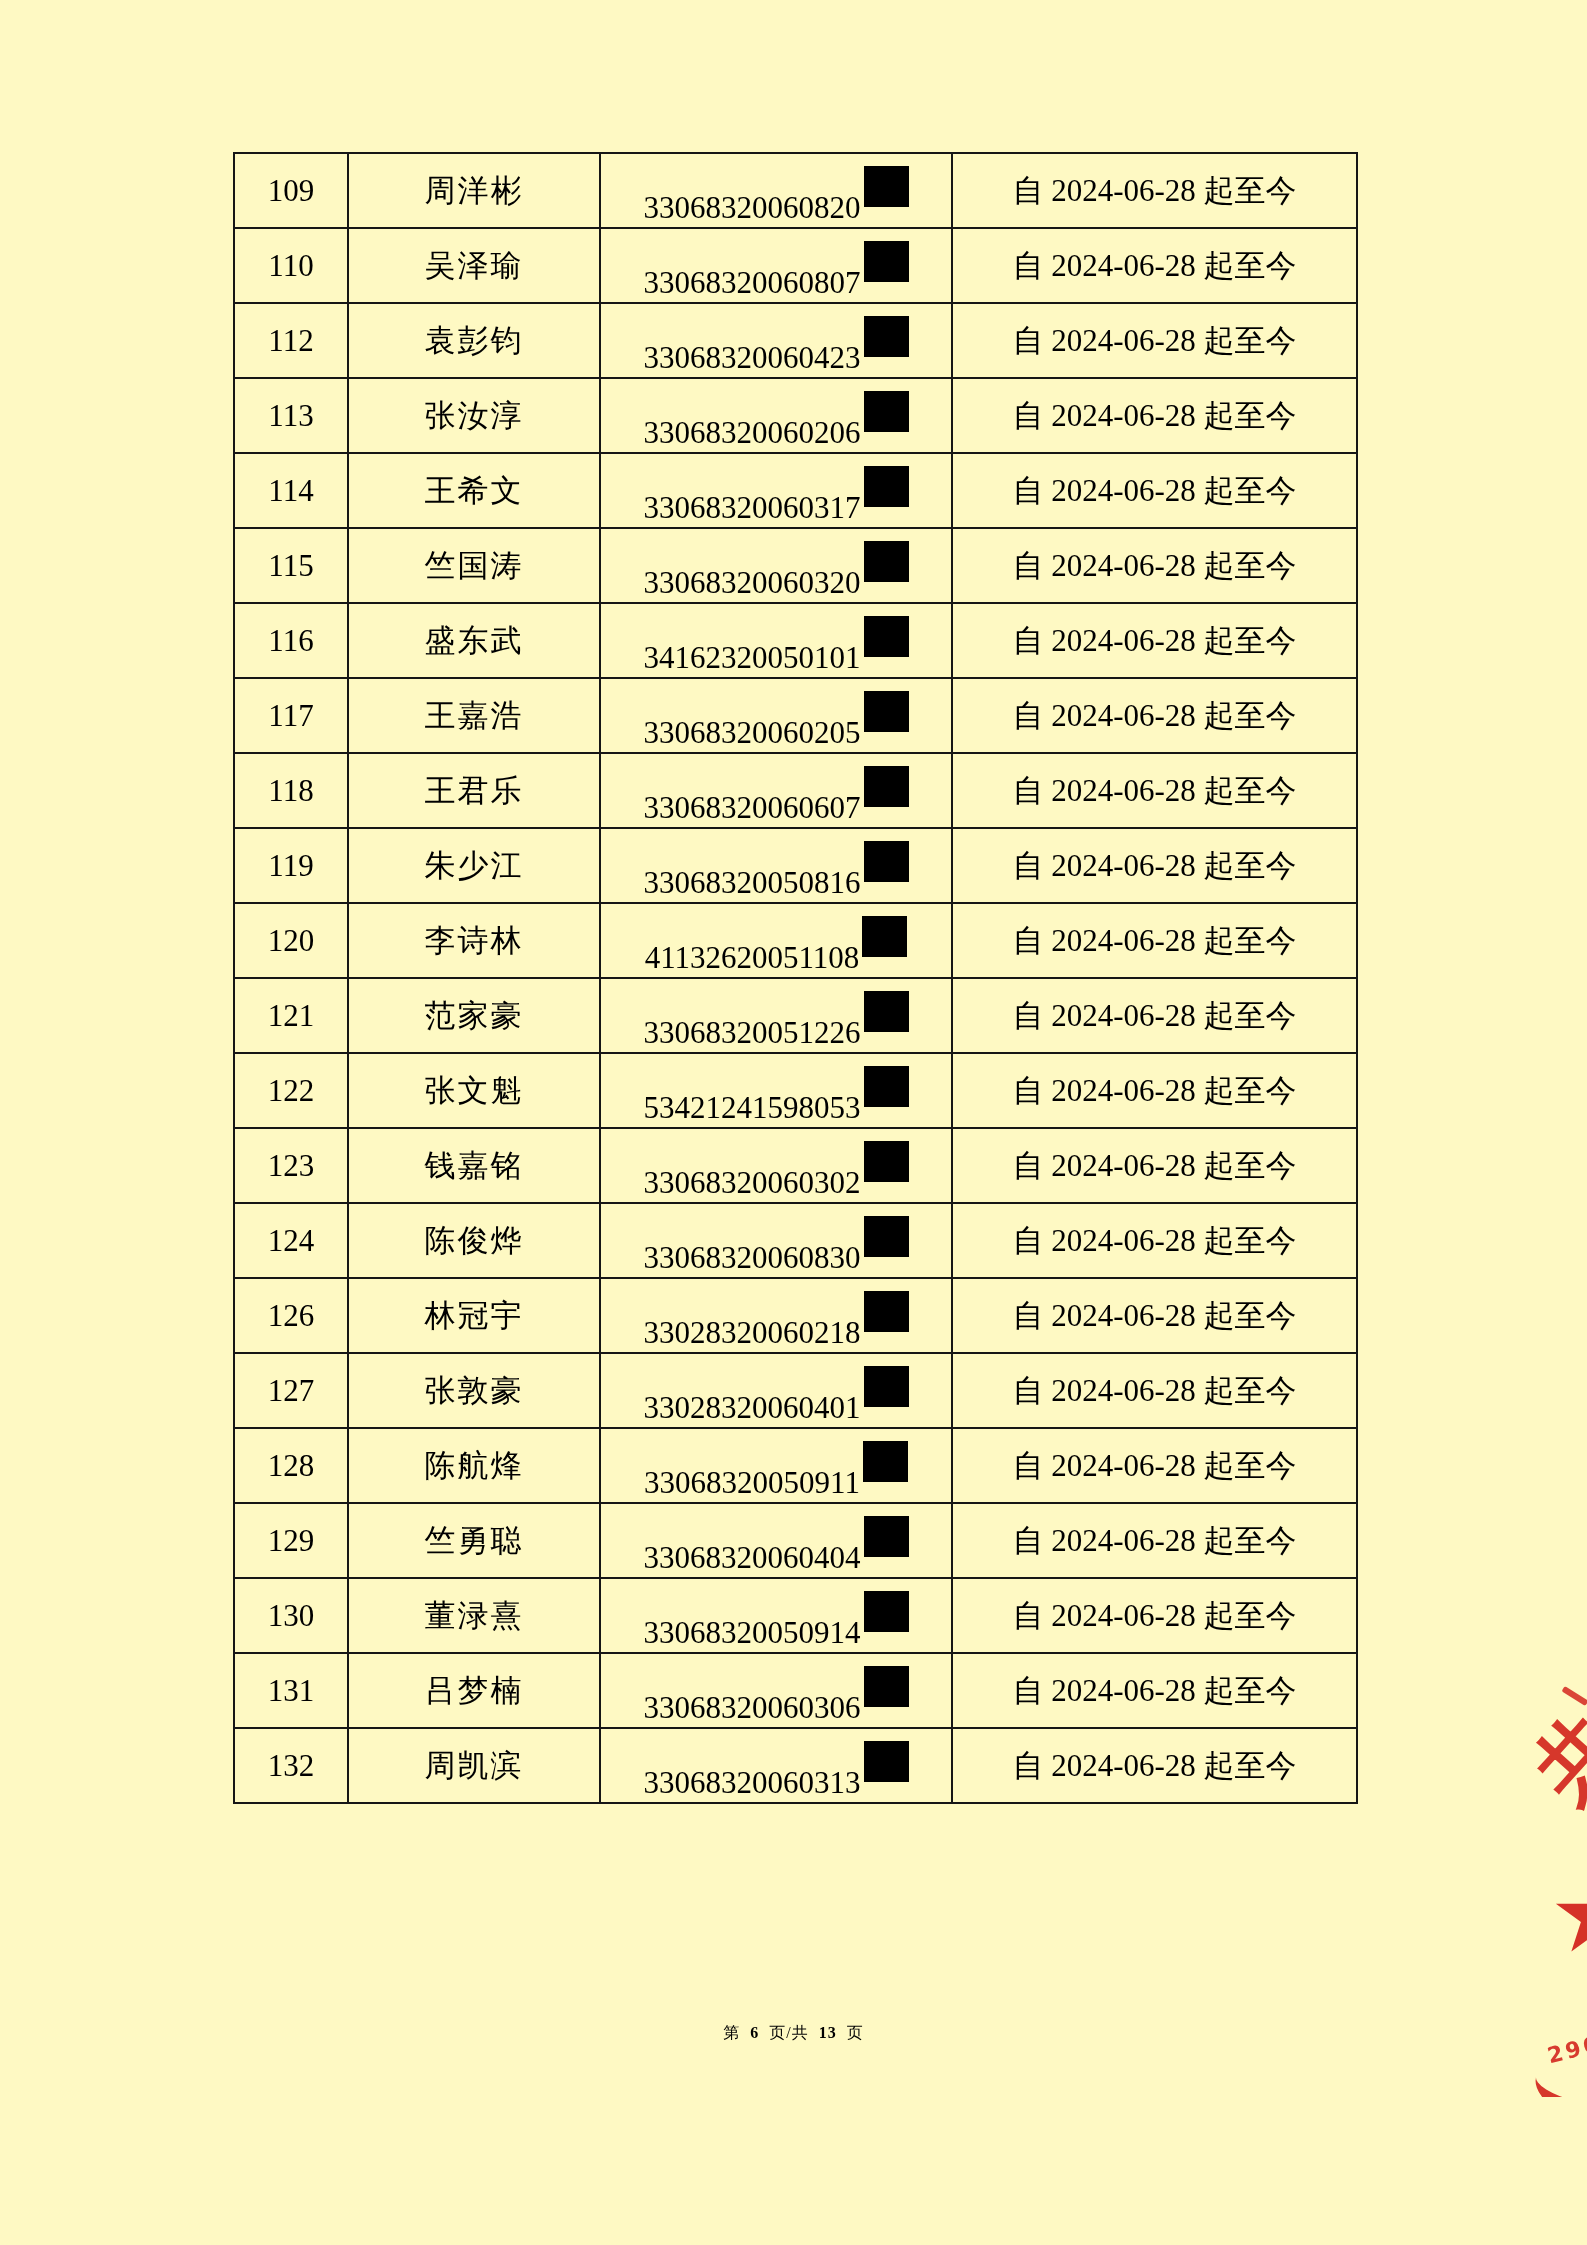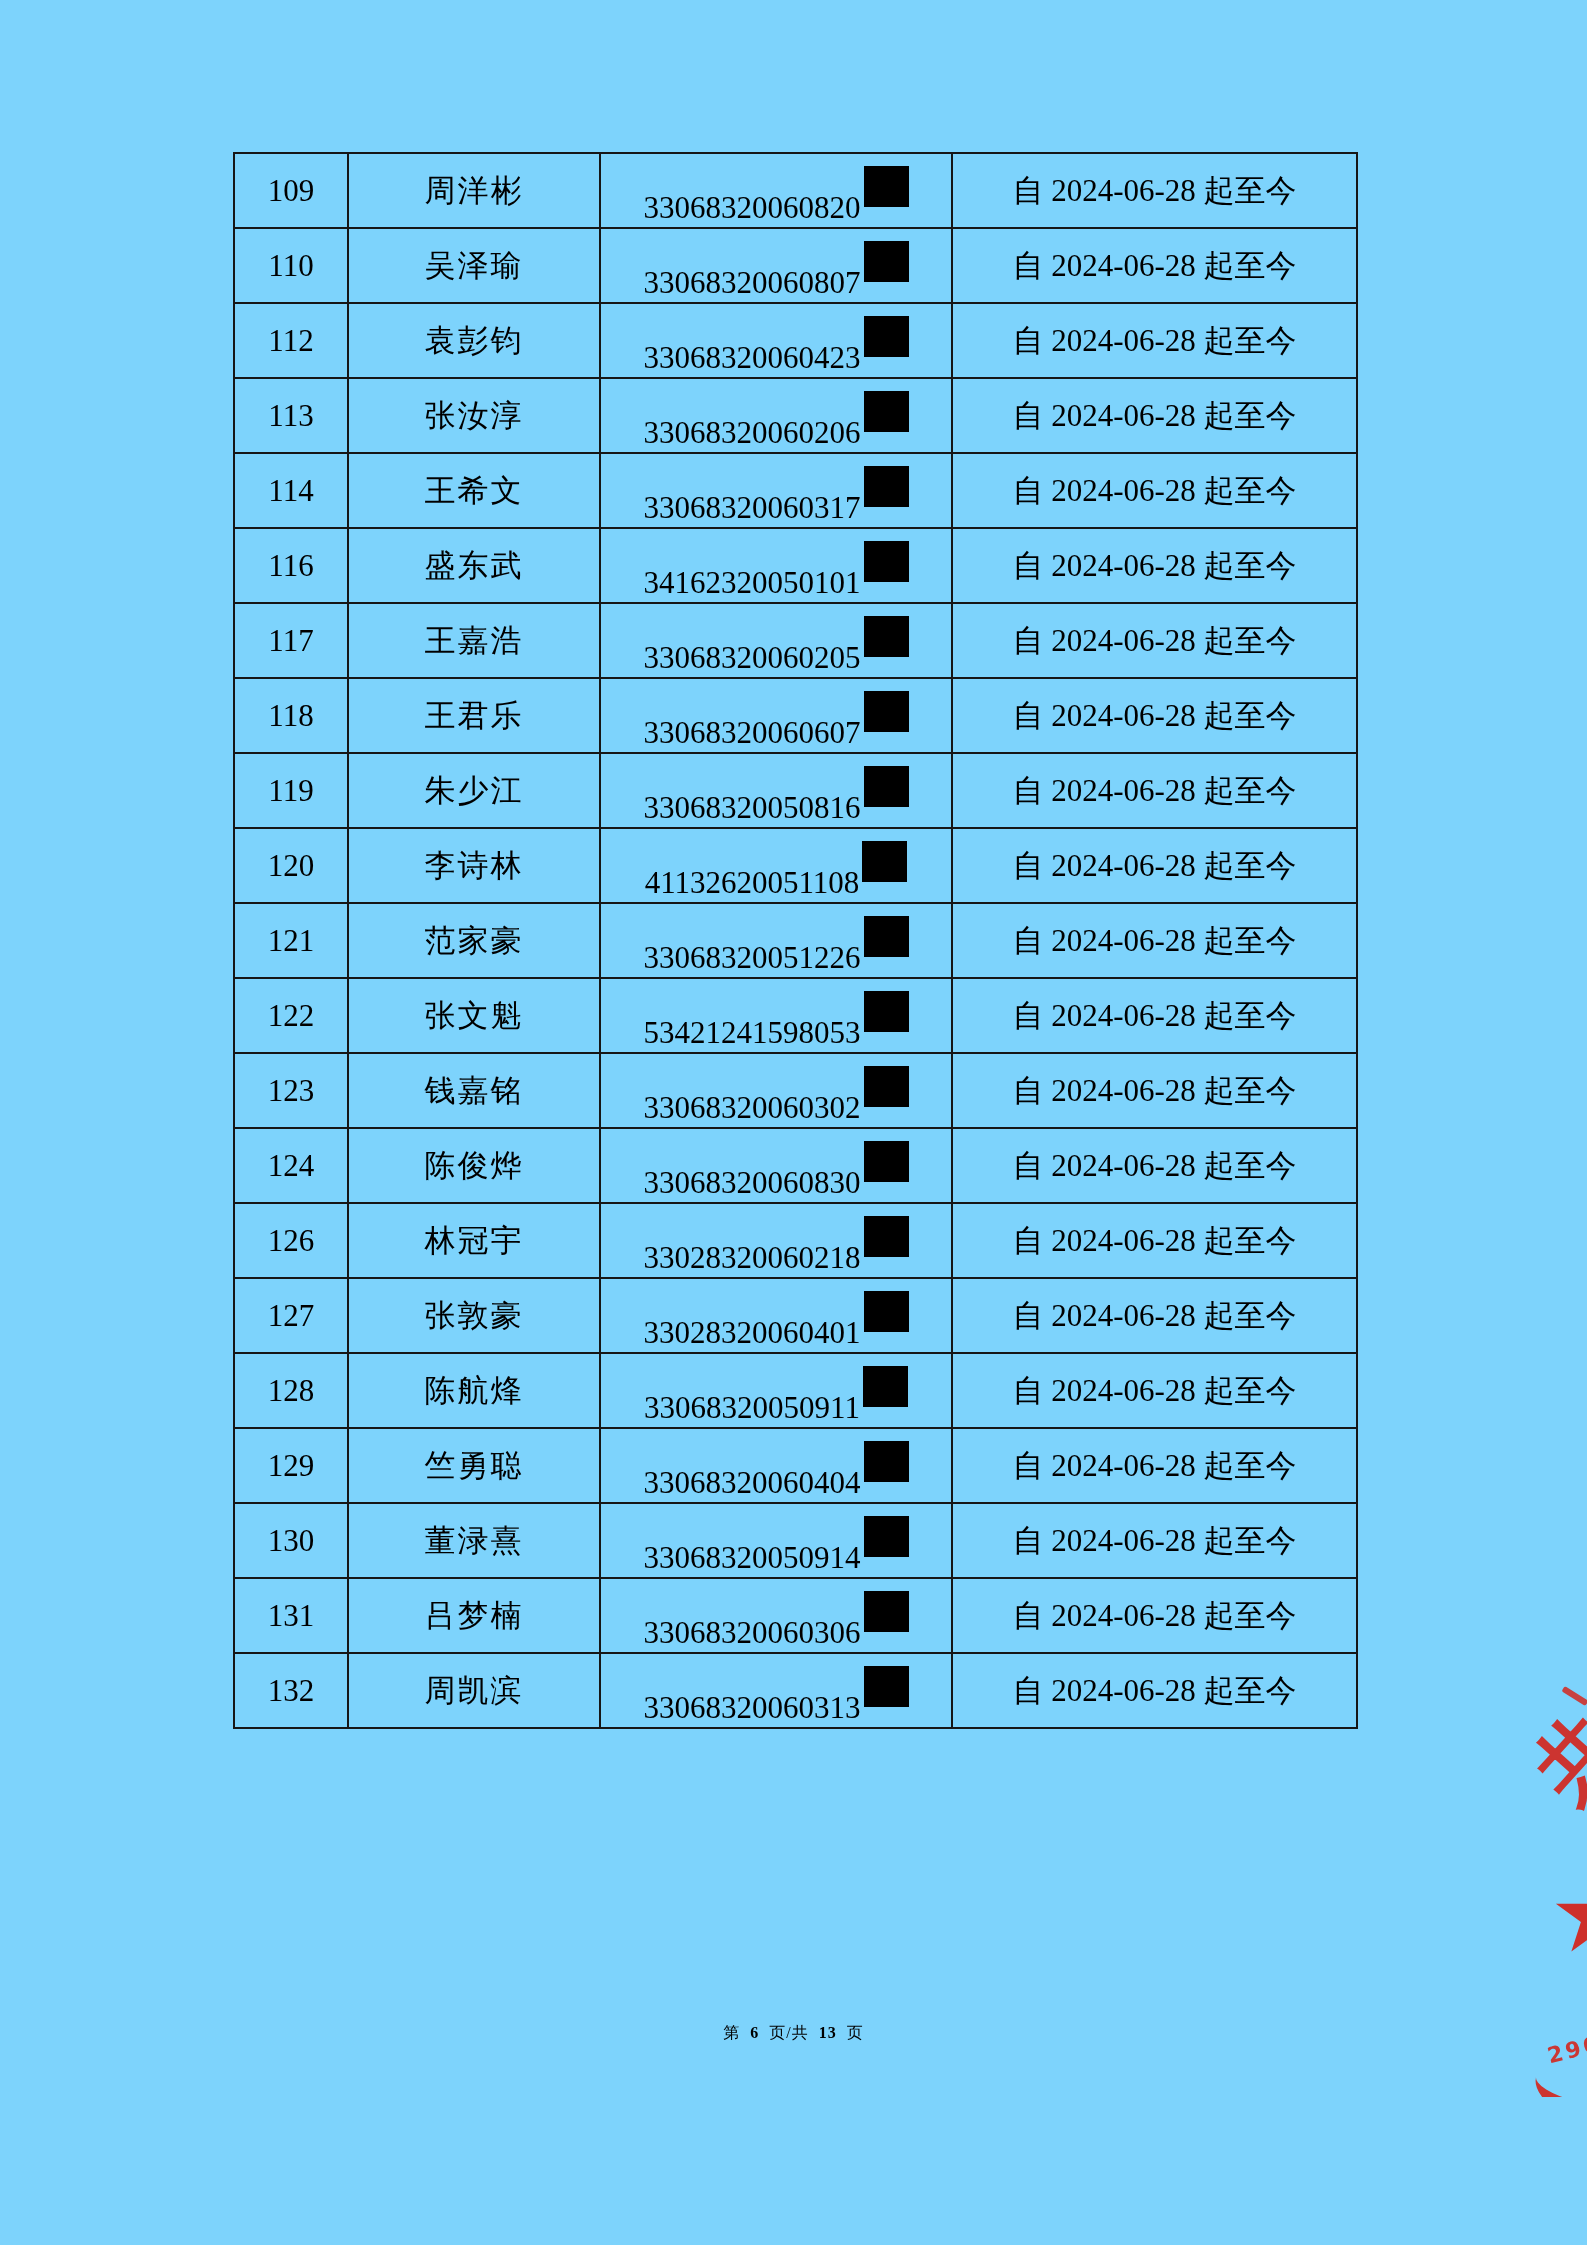--- a/index.html
+++ b/index.html
@@ -1,20 +1,20 @@
 <!DOCTYPE html>
 <html><head>
 <meta charset="utf-8">
 <style>
   html, body { margin: 0; padding: 0; background: #ffffff; }
   .page {
     position: relative;
     width: 1587px;
     height: 2245px;
-    background: #7dd3fc;
+    background: #fef9c3;
     overflow: hidden;
     font-family: "Liberation Serif", "DejaVu Serif", serif;
     color: #000000;
   }
 
   
   table.roster {
     position: absolute;
     left: 233px;
     top: 152px;
@@ -159,20 +159,26 @@
       <td class="c-date">自 2024-06-28 起至今</td>
     </tr>
 
     <tr>
       <td class="c-no">114</td>
       <td class="c-name">王希文</td>
       <td class="c-id"><span class="idnum">33068320060317</span><span class="redact"></span></td>
       <td class="c-date">自 2024-06-28 起至今</td>
     </tr>
 
+    <tr>
+      <td class="c-no">115</td>
+      <td class="c-name">竺国涛</td>
+      <td class="c-id"><span class="idnum">33068320060320</span><span class="redact"></span></td>
+      <td class="c-date">自 2024-06-28 起至今</td>
+    </tr>
 
     <tr>
       <td class="c-no">116</td>
       <td class="c-name">盛东武</td>
       <td class="c-id"><span class="idnum">34162320050101</span><span class="redact"></span></td>
       <td class="c-date">自 2024-06-28 起至今</td>
     </tr>
 
     <tr>
       <td class="c-no">117</td>

